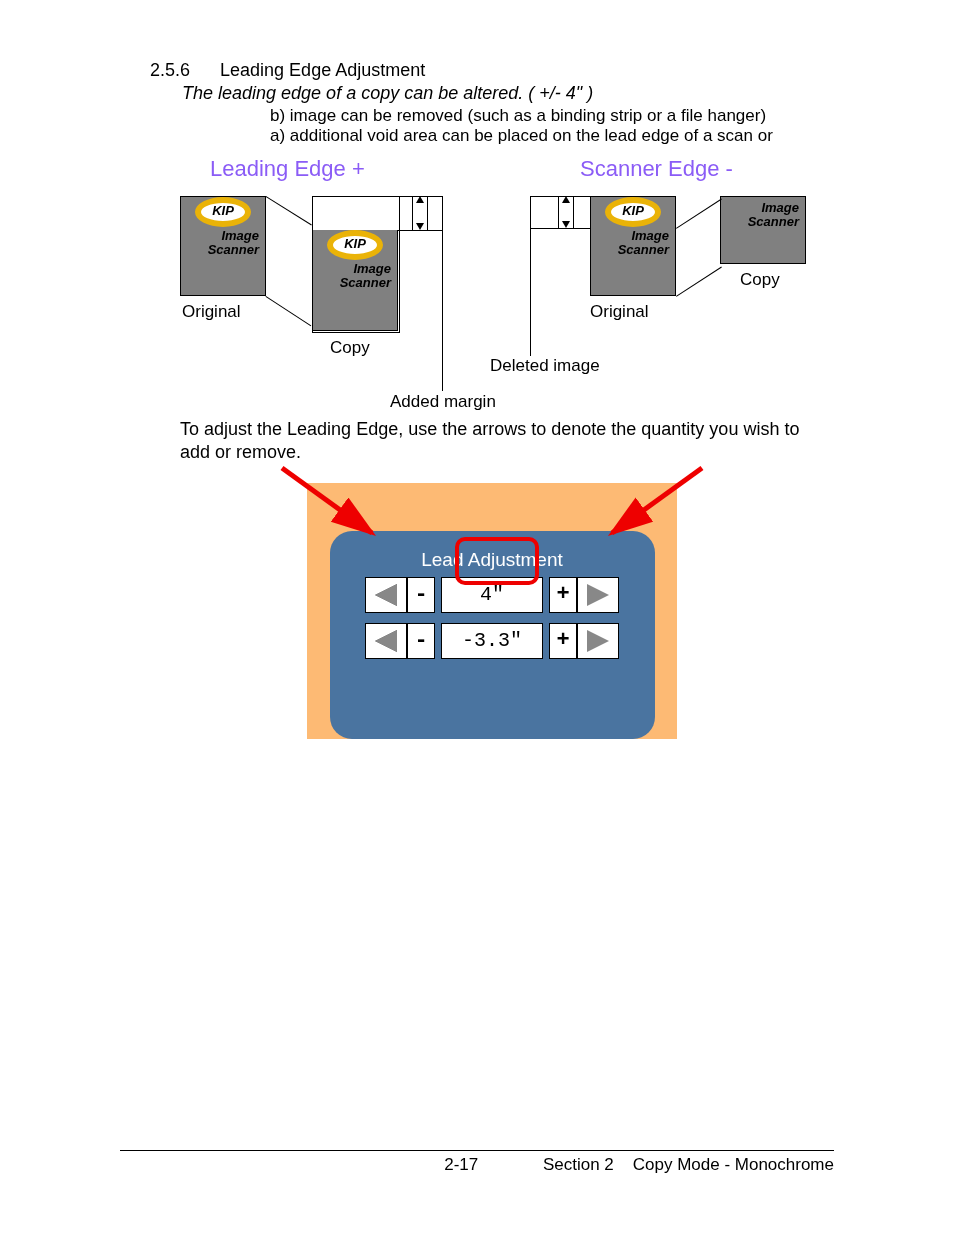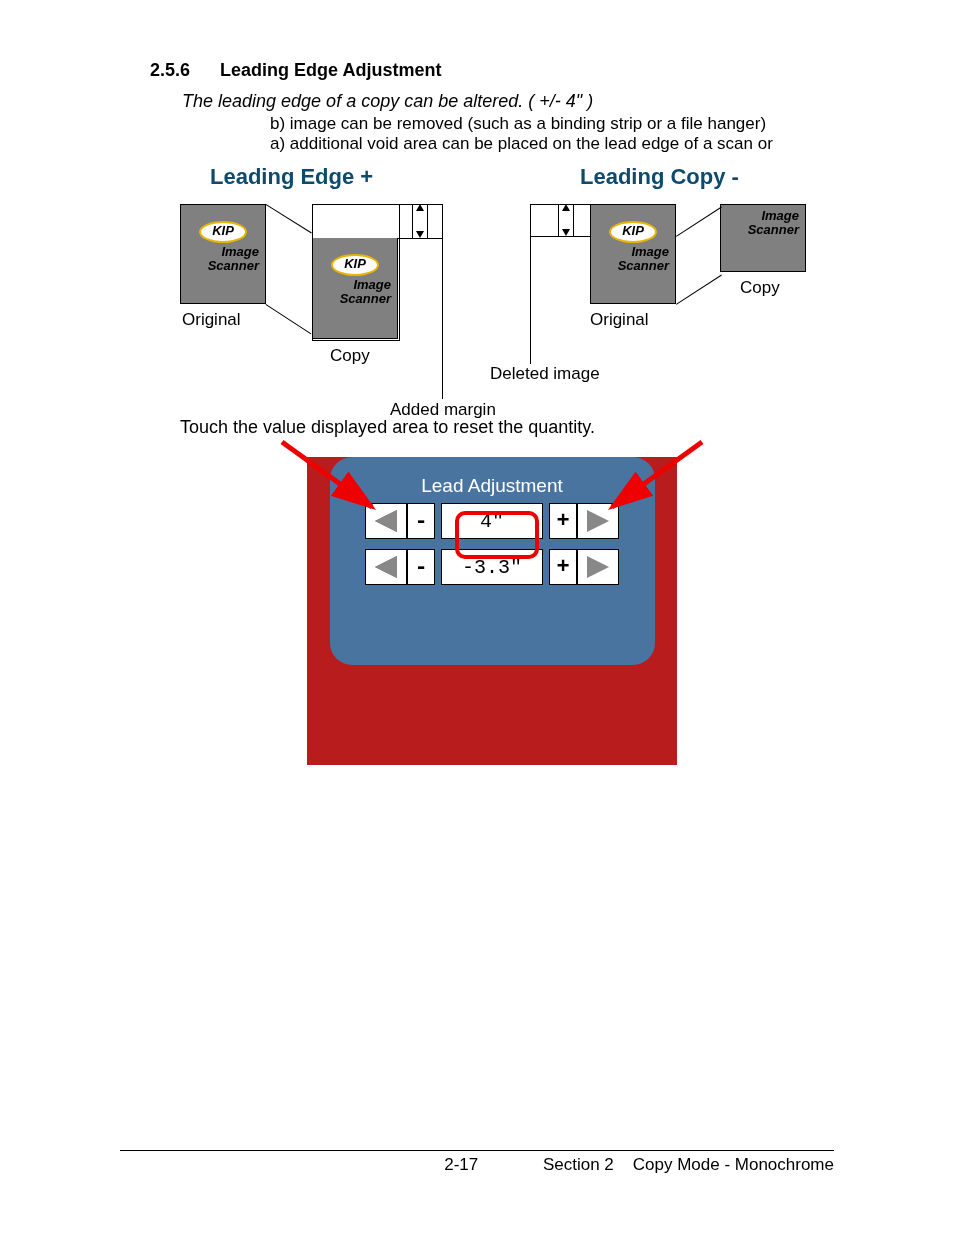--- a/index.html
+++ b/index.html
@@ -8,71 +8,71 @@
     background: #fff;
     color: #000;
     width: 954px;
     height: 1235px;
     position: relative;
   }
   .page {
     padding: 60px 120px 40px 150px;
   }
   .section-heading {
-    font-weight: bold;
+    font-weight: normal;
     font-size: 18px;
-    margin-bottom: 10px;
+    margin-bottom: 2px;
   }
   .section-num { display:inline-block; margin-right: 30px; }
   .intro {
     font-size: 18px;
     margin-left: 32px;
     margin-bottom: 2px;
     font-style: italic;
   }
   .sub {
     font-size: 17px;
     margin-left: 120px;
   }
   .diagram-row {
     margin-top: 10px;
     margin-left: 10px;
     position: relative;
     height: 250px;
   }
   .dia-title {
-    color: #0c4a6e;
-    font-weight: bold;
+    color: #8b5cf6;
+    font-weight: normal;
     font-size: 22px;
     position: absolute;
   }
   
   .kip-box {
     position: absolute;
     background: #808080;
     border: 1px solid #000;
     width: 86px;
     font-size: 13px;
     font-weight: bold;
     font-style: italic;
     color: #000;
     box-sizing: border-box;
   }
   .kip-logo {
     background: #fff;
     border-radius: 50% / 50%;
-    border: 2px solid #eab308;
+    border: 6px solid #eab308;
     font-style: italic;
     font-weight: 900;
     text-align: center;
     font-size: 13px;
     width: 44px;
     height: 18px;
     line-height: 16px;
-    margin: 16px auto 2px auto;
+    margin: 0 auto 2px auto;
   }
   .kip-text { padding: 0 6px 4px 6px; line-height: 1.1; text-align: right; }
   .dia-label {
     position: absolute;
     font-size: 17px;
   }
   .dim-arrow {
     position:absolute;
     width:14px;
     border-left:1px solid #000;
@@ -94,23 +94,23 @@
     font-size: 18px;
     margin: 12px 30px 0 30px;
     line-height: 1.3;
   }
 
   
   .panel-container {
     position: relative;
     margin: 18px auto 0 auto;
     width: 370px;
-    height: 308px;
-    background: #b91c1c;
-    display:flex; align-items:flex-start; justify-content:center;
+    height: 256px;
+    background: #fdba74;
+    display:flex; align-items:flex-end; justify-content:center;
   }
   .panel {
     background: #4a74a0;
     border-radius: 22px;
     width: 325px;
     height: 208px;
     padding-top: 12px;
     box-sizing: border-box;
     text-align:center;
   }
@@ -188,21 +188,21 @@
     <span class="section-num">2.5.6</span><span>Leading Edge Adjustment</span>
   </div>
   <div class="intro">The leading edge of a copy can be altered. ( +/- 4" )</div>
   <div class="sub">b) image can be removed (such as a binding strip or a file hanger)</div>
   <div class="sub">a) additional void area can be placed on the lead edge of a scan or</div>
 
   <div class="diagram-row">
 
     <div class="dia-title" style="left:50px; top:0;">Leading Edge +</div>
 
-    <div class="dia-title" style="left:420px; top:0;">Leading Copy -</div>
+    <div class="dia-title" style="left:420px; top:0;">Scanner Edge -</div>
 
     <div class="kip-box" style="left:20px; top:40px; height:100px;">
       <div class="kip-logo">KIP</div>
       <div class="kip-text"><span>Image</span><br><span>Scanner</span></div>
     </div>
 
     <div style="position:absolute; left:152px; top:40px; width:86px; height:135px; border:1px solid #000; background:#fff;"></div>
     <div class="kip-box" style="left:152px; top:74px; height:101px; border-top:none;">
       <div class="kip-logo">KIP</div>
       <div class="kip-text"><span>Image</span><br><span>Scanner</span></div>
@@ -234,21 +234,21 @@
     <div class="hline" style="left:370px; top:40px; width:60px;"></div>
     <div class="hline" style="left:370px; top:72px; width:60px;"></div>
     <div class="dline" style="left:516px; top:72px; width:54px; transform:rotate(-33deg);"></div>
     <div class="dline" style="left:516px; top:140px; width:54px; transform:rotate(-33deg);"></div>
 
     <div class="dia-label" style="left:430px; top:146px;">Original</div>
     <div class="dia-label" style="left:580px; top:114px;">Copy</div>
     <div class="dia-label" style="left:330px; top:200px;">Deleted image</div>
   </div>
 
-  <div class="body-text" style="margin-top:2px;">Touch the value displayed area to reset the quantity.</div>
+  <div class="body-text">To adjust the Leading Edge, use the arrows to denote the quantity you wish to add or remove.</div>
 
   <div class="panel-container">
     <div class="panel">
       <div class="panel-label">Lead Adjustment</div>
       <div class="adj-row">
         <div class="tri-wrap">
             <div class="tri-left"></div>
           </div>
         <div class="sign-box">-</div>
         <div class="val-box">4"</div>

